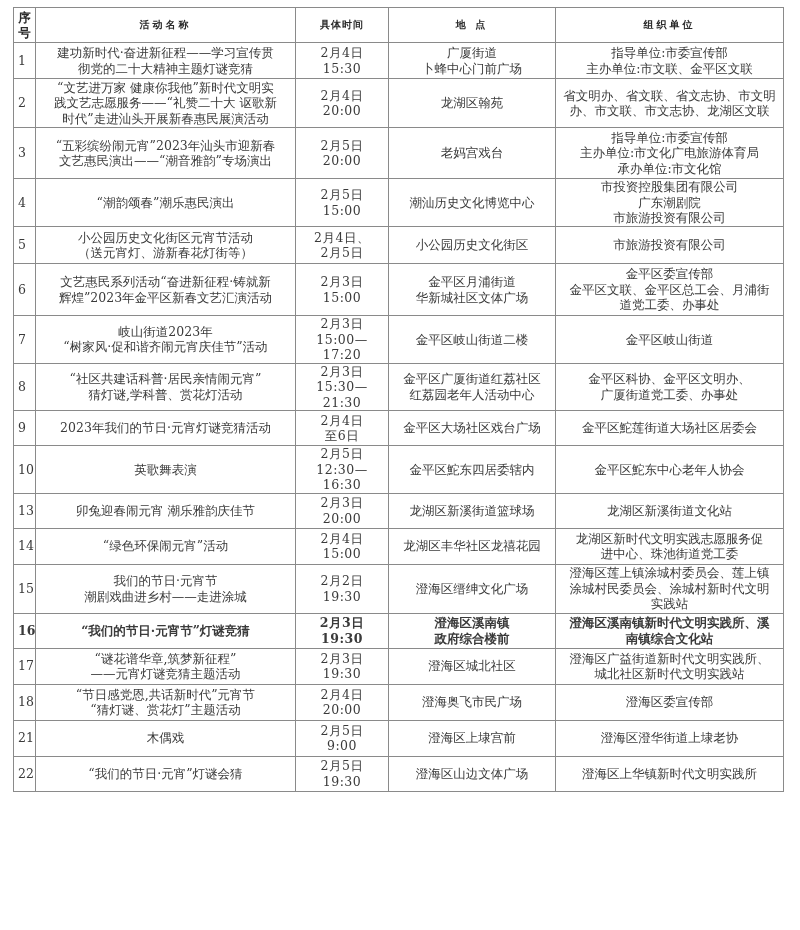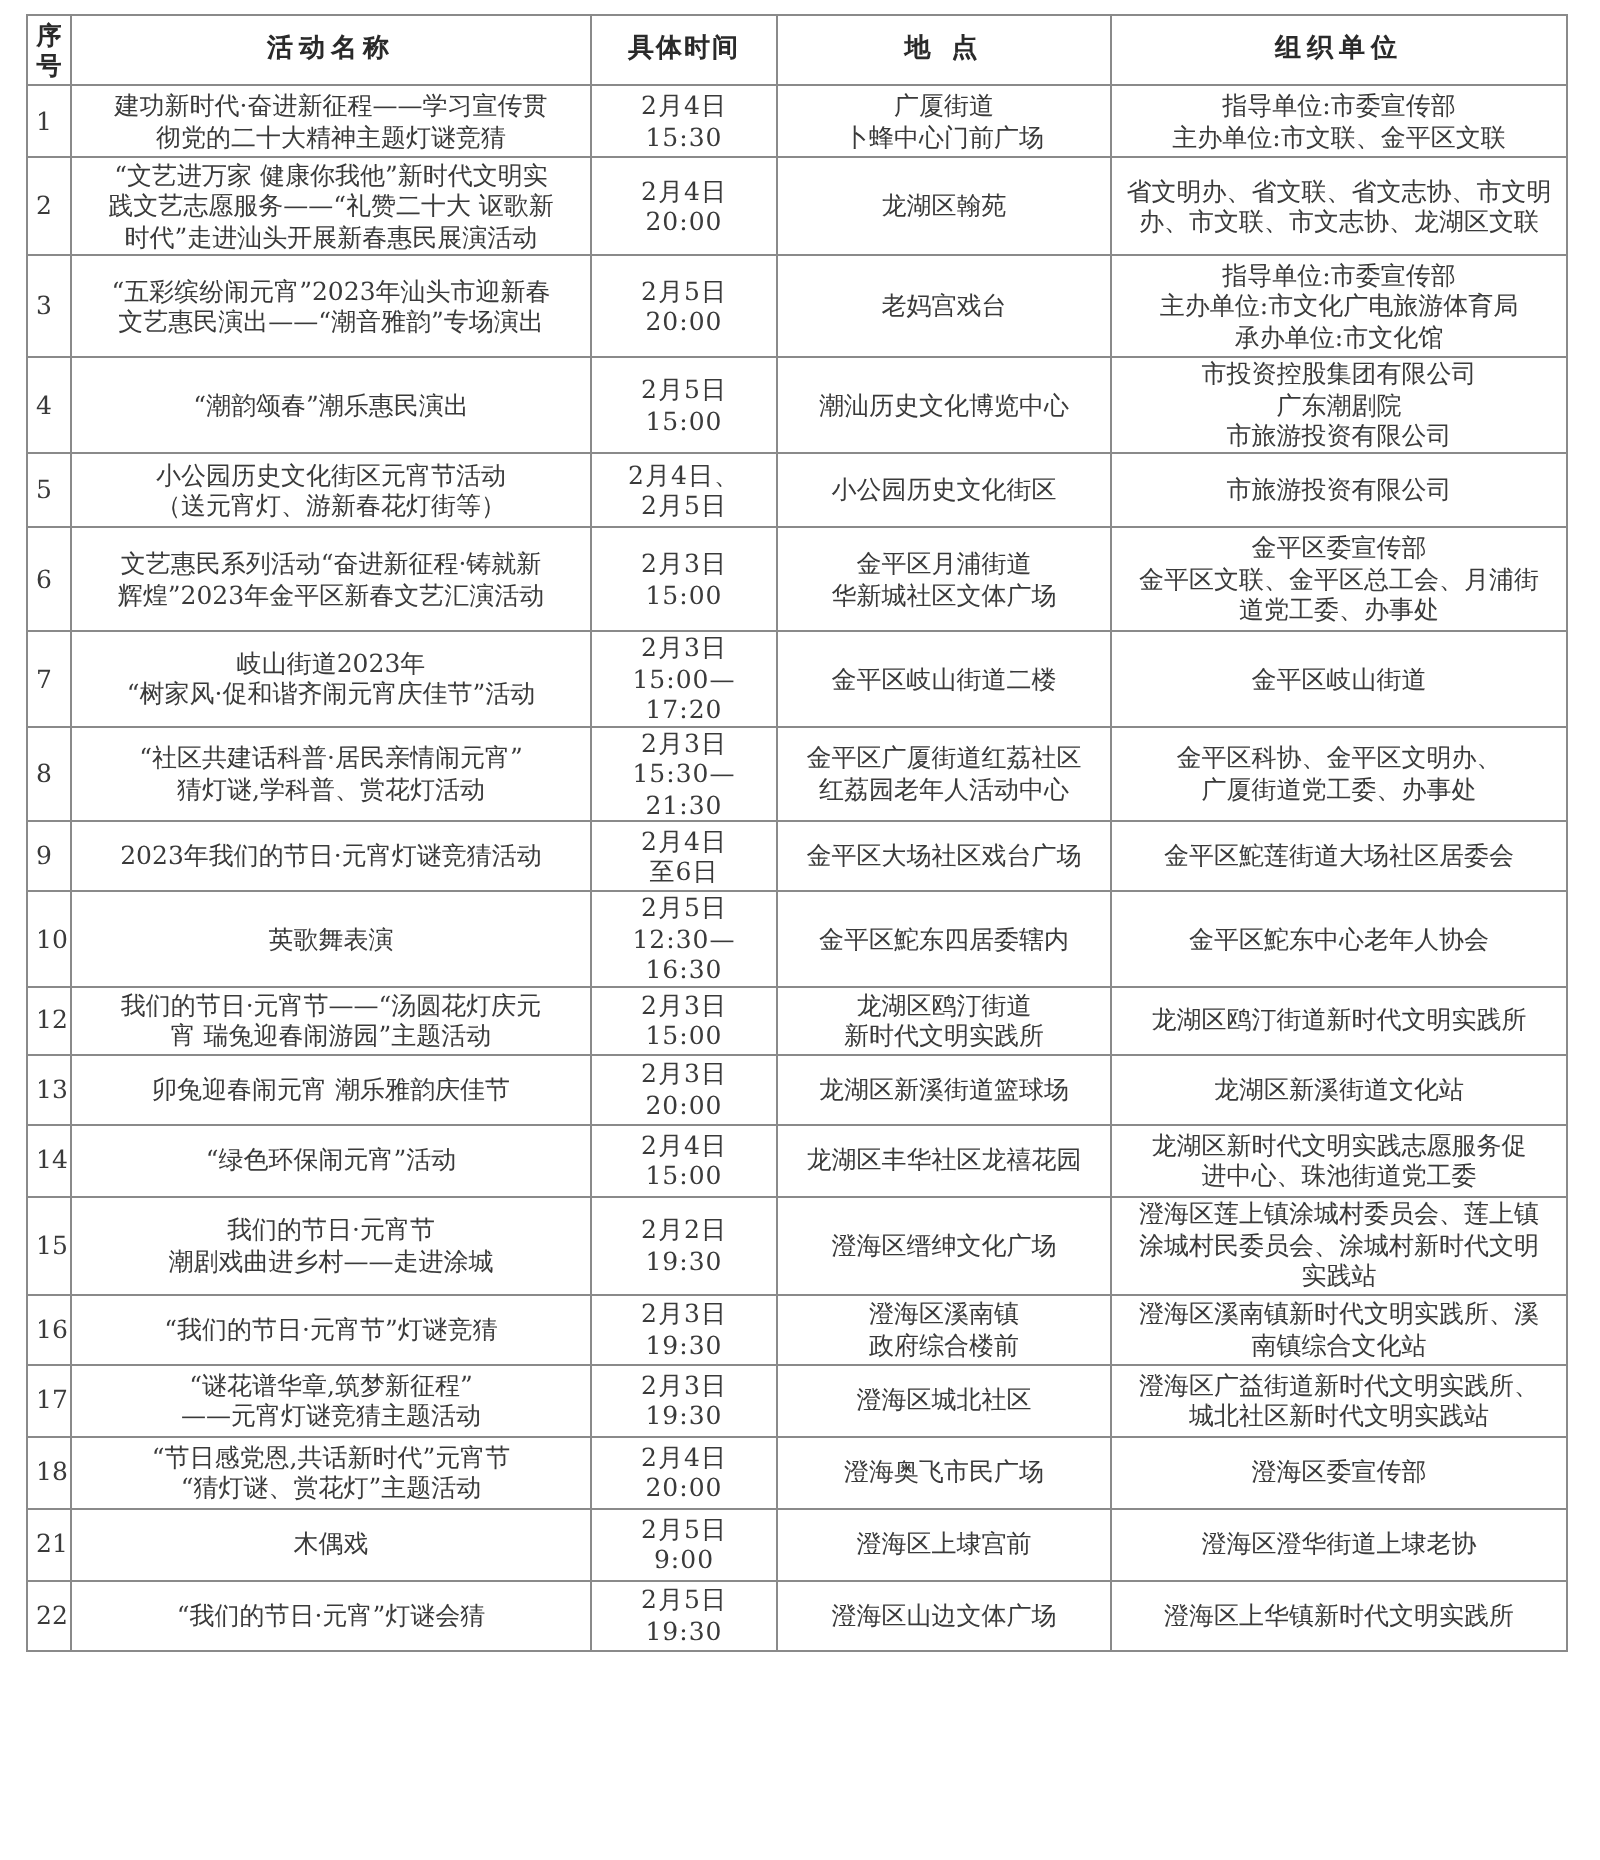--- a/index.html
+++ b/index.html
@@ -18,21 +18,21 @@
     vertical-align: middle;
     padding: 0 2px;
     font-size: 12.5px;
     line-height: 15.5px;
     white-space: pre-line;
     overflow: hidden;
   }
   th {
     font-family: "DejaVu Sans", "Liberation Sans", sans-serif;
     font-weight: bold;
-    font-size: 13px;
+    font-size: 10px;
     color: #2a2a2a;
     height: 34px;
     letter-spacing: 3px;
   }
   th.col-no { letter-spacing: 0; font-size: 12.5px; line-height: 15px; }
   th.col-time { letter-spacing: 1px; }
   td.no { text-align: left; padding-left: 4px; font-size: 12.5px; }
   td.time { letter-spacing: 0.5px; }
 </style>
 </head>
@@ -151,30 +151,20 @@
           <td class="org">金平区鮀莲街道大场社区居委会</td>
         </tr>
         <tr style="height: 35px;">
           <td class="no">10</td>
           <td class="name">英歌舞表演</td>
           <td class="time">2月5日
 12:30—16:30</td>
           <td class="loc">金平区鮀东四居委辖内</td>
           <td class="org">金平区鮀东中心老年人协会</td>
         </tr>
-        <tr style="height: 34px;">
-          <td class="no">12</td>
-          <td class="name">我们的节日·元宵节——“汤圆花灯庆元
-宵 瑞兔迎春闹游园”主题活动</td>
-          <td class="time">2月3日
-15:00</td>
-          <td class="loc">龙湖区鸥汀街道
-新时代文明实践所</td>
-          <td class="org">龙湖区鸥汀街道新时代文明实践所</td>
-        </tr>
         <tr style="height: 35px; margin-left: 28px;">
           <td class="no">13</td>
           <td class="name">卯兔迎春闹元宵 潮乐雅韵庆佳节</td>
           <td class="time">2月3日
 20:00</td>
           <td class="loc">龙湖区新溪街道篮球场</td>
           <td class="org">龙湖区新溪街道文化站</td>
         </tr>
         <tr style="height: 36px; margin-top: 12px;">
           <td class="no">14</td>
@@ -189,21 +179,21 @@
           <td class="no">15</td>
           <td class="name">我们的节日·元宵节
 潮剧戏曲进乡村——走进涂城</td>
           <td class="time">2月2日
 19:30</td>
           <td class="loc">澄海区缙绅文化广场</td>
           <td class="org">澄海区莲上镇涂城村委员会、莲上镇
 涂城村民委员会、涂城村新时代文明
 实践站</td>
         </tr>
-        <tr style="height: 35px;">
+        <tr style="height: 35px; font-weight: bold;">
           <td class="no">16</td>
           <td class="name">“我们的节日·元宵节”灯谜竞猜</td>
           <td class="time">2月3日
 19:30</td>
           <td class="loc">澄海区溪南镇
 政府综合楼前</td>
           <td class="org">澄海区溪南镇新时代文明实践所、溪
 南镇综合文化站</td>
         </tr>
         <tr style="height: 36px;">

